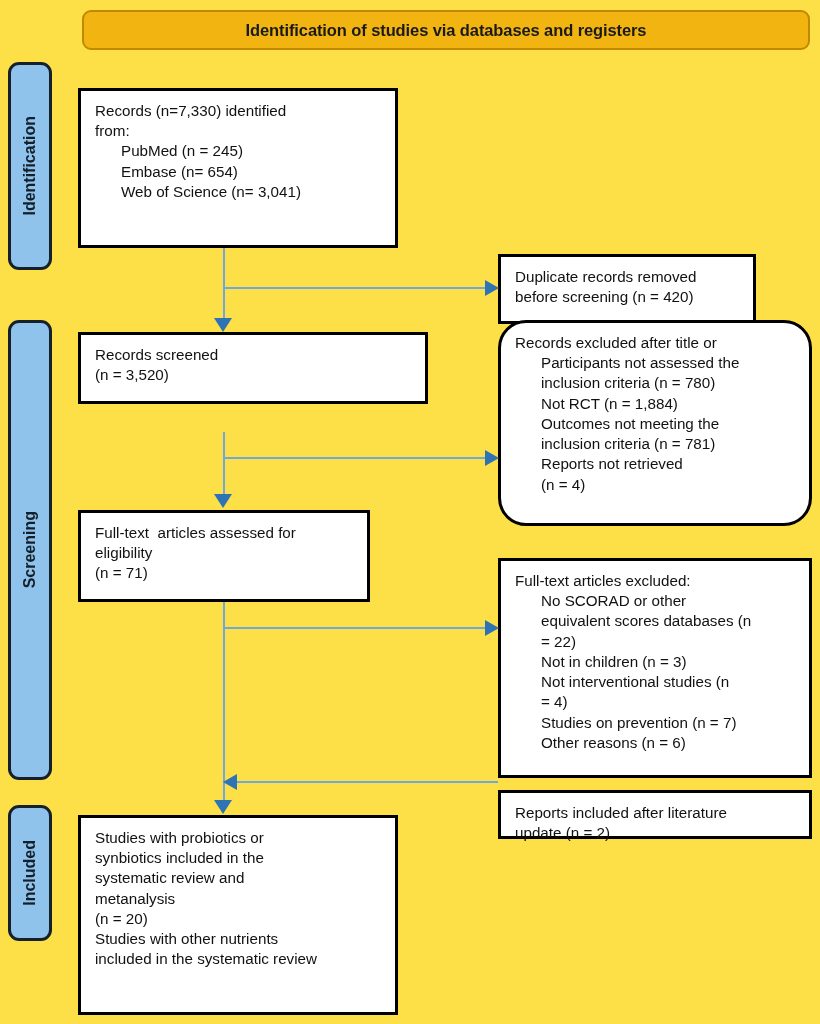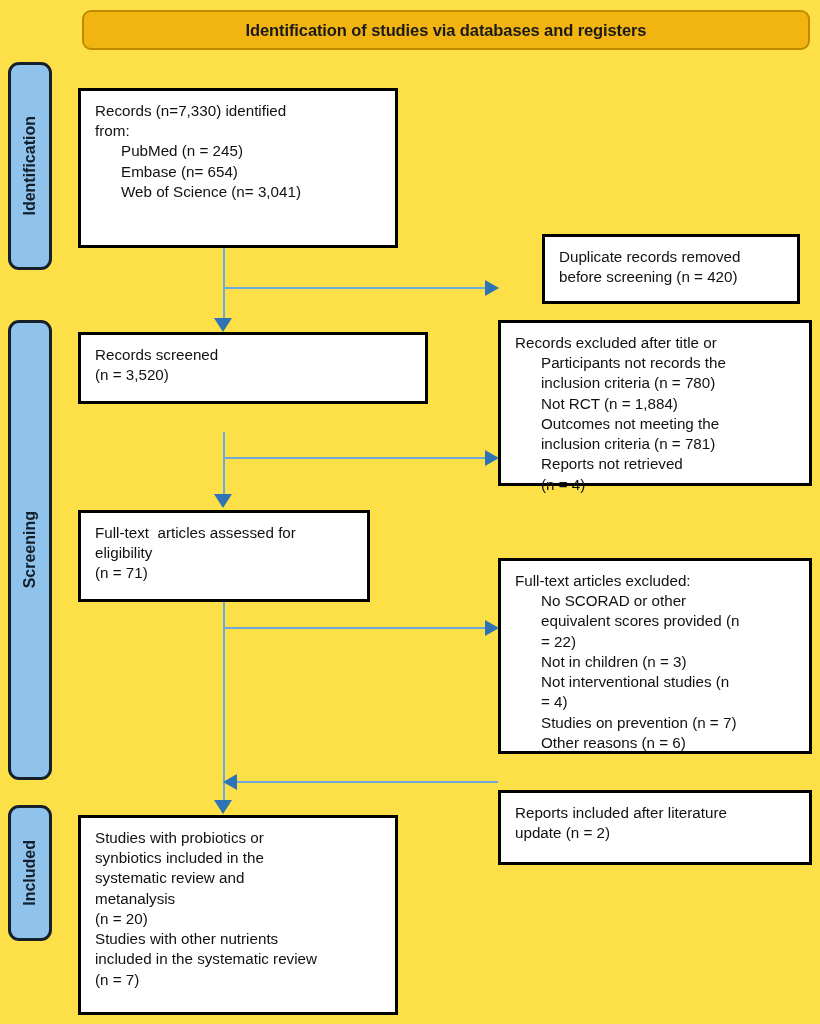--- a/index.html
+++ b/index.html
@@ -85,24 +85,24 @@
   }
   .flow-box p.indent { padding-left: 26px; }
 
   
   #box-records-identified { left: 78px; top: 88px;  width: 320px; height: 160px; }
   #box-records-screened   { left: 78px; top: 332px; width: 350px; height: 72px; }
   #box-fulltext-assessed  { left: 78px; top: 510px; width: 292px; height: 92px;  }
   #box-included-studies   { left: 78px; top: 815px; width: 320px; height: 200px; }
 
   
-  #box-duplicates-removed { left: 498px; top: 234px; width: 258px; height: 70px; margin-left: 44px;  }
-  #box-records-excluded   { left: 498px; top: 320px; width: 314px; height: 166px; }
-  #box-fulltext-excluded  { left: 498px; top: 558px; width: 314px; height: 196px; }
-  #box-reports-added      { left: 498px; top: 790px; width: 314px; height: 75px;  }
+  #box-duplicates-removed { left: 498px; top: 254px; width: 258px; height: 70px;  }
+  #box-records-excluded   { left: 498px; top: 320px; width: 314px; height: 206px; border-radius: 28px; }
+  #box-fulltext-excluded  { left: 498px; top: 558px; width: 314px; height: 220px; }
+  #box-reports-added      { left: 498px; top: 790px; width: 314px; height: 49px;  }
 
   
   .conn {
     position: absolute;
     background: #6FA8DC;
   }
   .conn-v { width: 2px; }
   .conn-h { height: 2px; }
 
   .arrow-head {
@@ -167,43 +167,42 @@
   </div>
 
   <div class="flow-box" id="box-included-studies">
     <p>Studies with probiotics or</p>
     <p>synbiotics included in the</p>
     <p>systematic review and</p>
     <p>metanalysis</p>
     <p>(n = 20)</p>
     <p>Studies with other nutrients</p>
     <p>included in the systematic review</p>
-    <p>(n = 7)</p>
   </div>
 
   <div class="flow-box" id="box-duplicates-removed">
     <p>Duplicate records removed</p>
     <p>before screening (n = 420)</p>
   </div>
 
   <div class="flow-box" id="box-records-excluded">
     <p>Records excluded after title or</p>
-    <p class="indent">Participants not records the</p>
+    <p class="indent">Participants not assessed the</p>
     <p class="indent">inclusion criteria (n = 780)</p>
     <p class="indent">Not RCT (n = 1,884)</p>
     <p class="indent">Outcomes not meeting the</p>
     <p class="indent">inclusion criteria (n = 781)</p>
     <p class="indent">Reports not retrieved</p>
     <p class="indent">(n = 4)</p>
   </div>
 
   <div class="flow-box" id="box-fulltext-excluded">
     <p>Full-text articles excluded:</p>
     <p class="indent">No SCORAD or other</p>
-    <p class="indent">equivalent scores provided (n</p>
+    <p class="indent">equivalent scores databases (n</p>
     <p class="indent">= 22)</p>
     <p class="indent">Not in children (n = 3)</p>
     <p class="indent">Not interventional studies (n</p>
     <p class="indent">= 4)</p>
     <p class="indent">Studies on prevention (n = 7)</p>
     <p class="indent">Other reasons (n = 6)</p>
   </div>
 
   <div class="flow-box" id="box-reports-added">
     <p>Reports included after literature</p>

